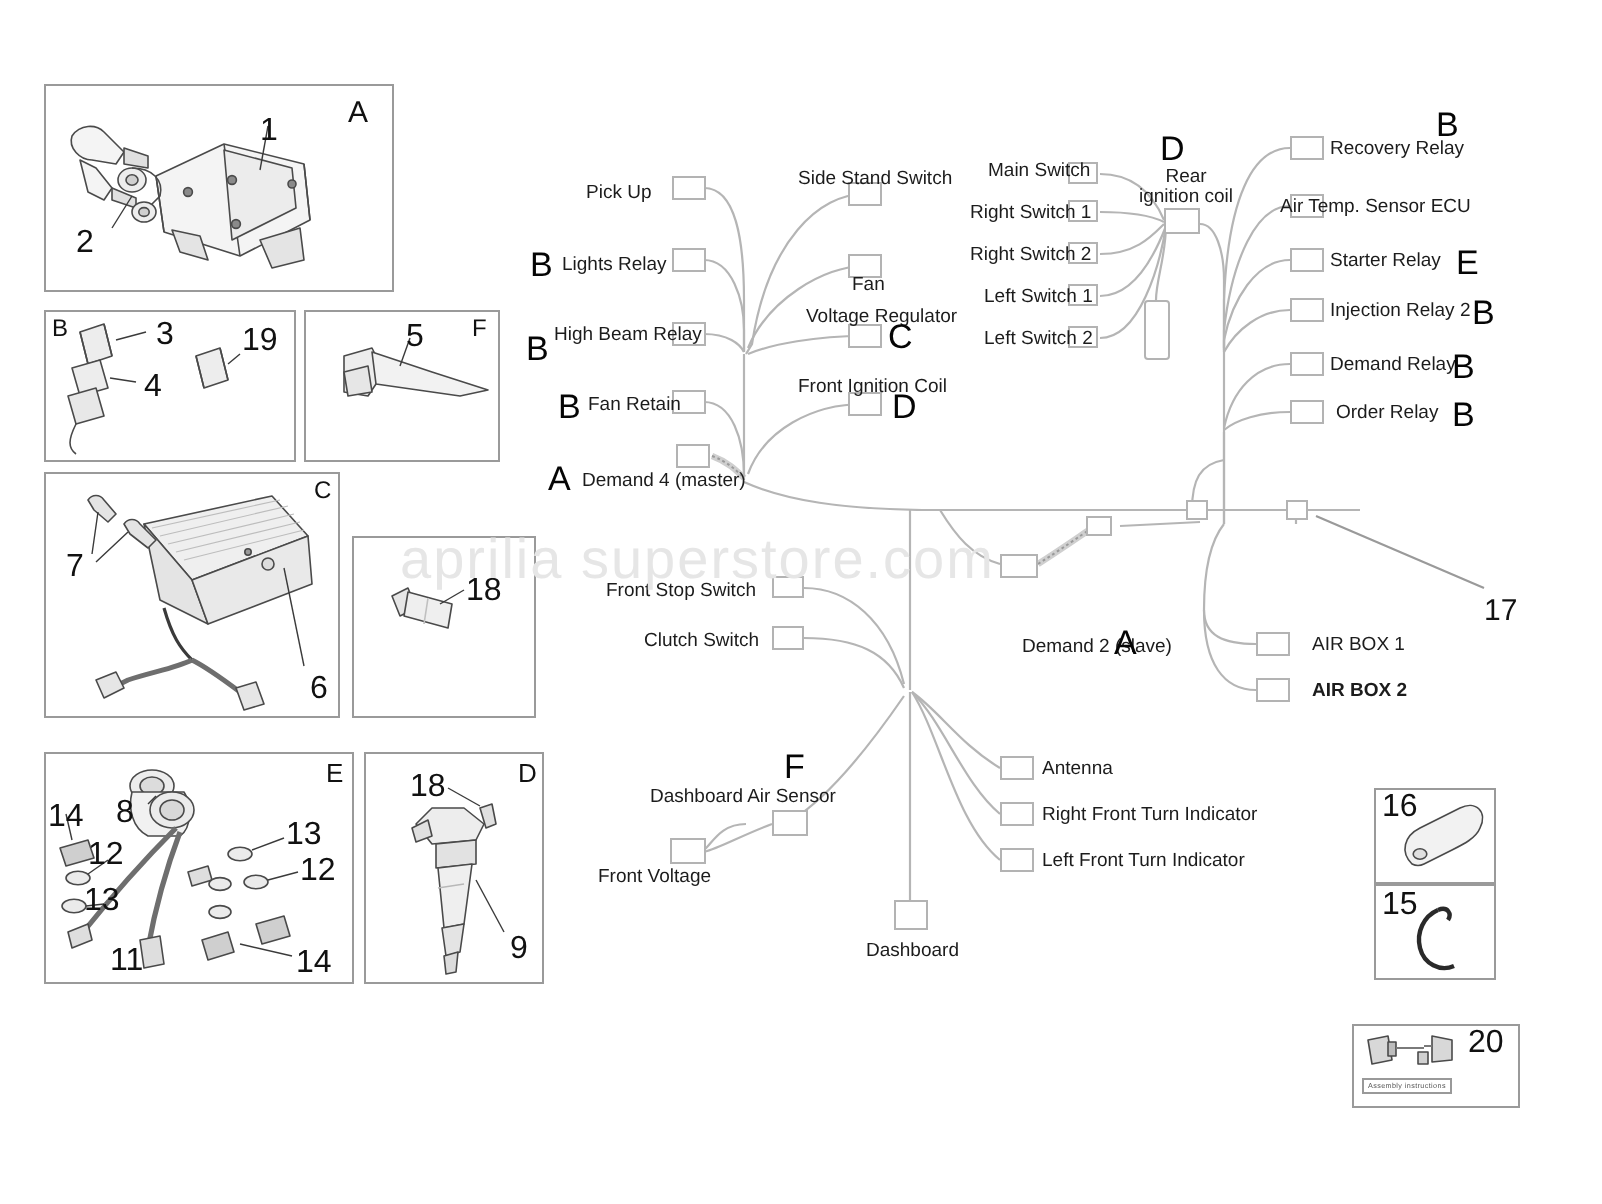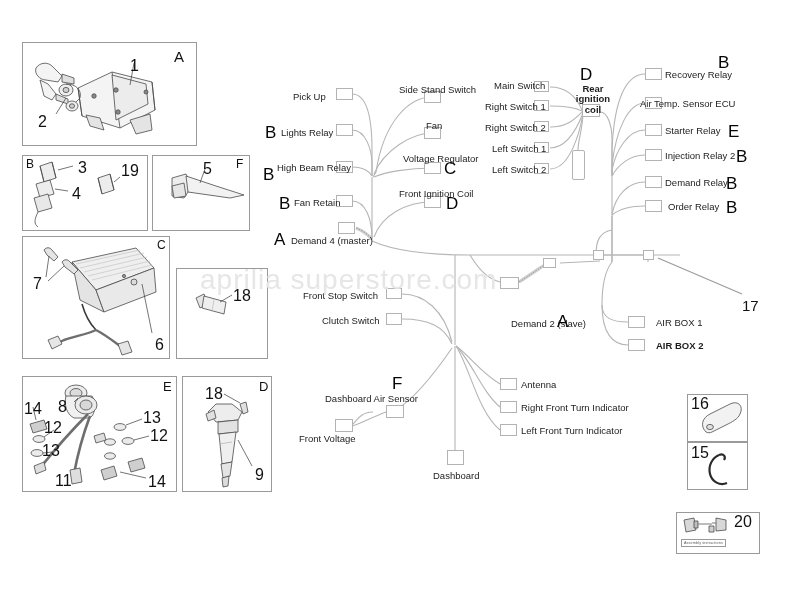--- a/index.html
+++ b/index.html
@@ -165,33 +165,33 @@
   <div class="wl" style="left:281px;top:128px;">Lights Relay</div>
   <div class="wl" style="left:277px;top:163px;">High Beam Relay</div>
   <div class="wl" style="left:294px;top:198px;">Fan Retain</div>
   <div class="wl" style="left:291px;top:236px;">Demand 4 (master)</div>
   <div class="grp" style="left:265px;top:124px;">B</div>
   <div class="grp" style="left:263px;top:166px;">B</div>
   <div class="grp" style="left:279px;top:195px;">B</div>
   <div class="grp" style="left:274px;top:231px;">A</div>
 
   <div class="wl" style="left:399px;top:85px;">Side Stand Switch</div>
-  <div class="wl" style="left:426px;top:121px;">Fan</div>
+  <div class="wl" style="left:426px;top:138px;">Fan</div>
   <div class="wl" style="left:403px;top:154px;">Voltage Regulator</div>
   <div class="wl" style="left:399px;top:189px;">Front Ignition Coil</div>
   <div class="grp" style="left:444px;top:160px;">C</div>
   <div class="grp" style="left:446px;top:195px;">D</div>
 
   <div class="wl" style="left:494px;top:81px;">Main Switch</div>
   <div class="wl" style="left:485px;top:102px;">Right Switch 1</div>
   <div class="wl" style="left:485px;top:123px;">Right Switch 2</div>
   <div class="wl" style="left:492px;top:144px;">Left Switch 1</div>
   <div class="wl" style="left:492px;top:165px;">Left Switch 2</div>
 
-  <div class="wl" style="left:568px;top:84px;width:50px;white-space:normal;text-align:center;line-height:1.1;font-weight:bold;">
+  <div class="wl" style="left:568px;top:84px;width:50px;white-space:normal;text-align:center;line-height:1.1;">
     <span>Rear ignition coil</span>
   </div>
   <div class="grp" style="left:580px;top:66px;">D</div>
 
   <div class="wl" style="left:665px;top:70px;">Recovery Relay</div>
   <div class="wl" style="left:640px;top:99px;">Air Temp. Sensor ECU</div>
   <div class="wl" style="left:665px;top:126px;">Starter Relay</div>
   <div class="wl" style="left:665px;top:151px;">Injection Relay 2</div>
   <div class="wl" style="left:665px;top:178px;">Demand Relay</div>
   <div class="wl" style="left:668px;top:202px;">Order Relay</div>

